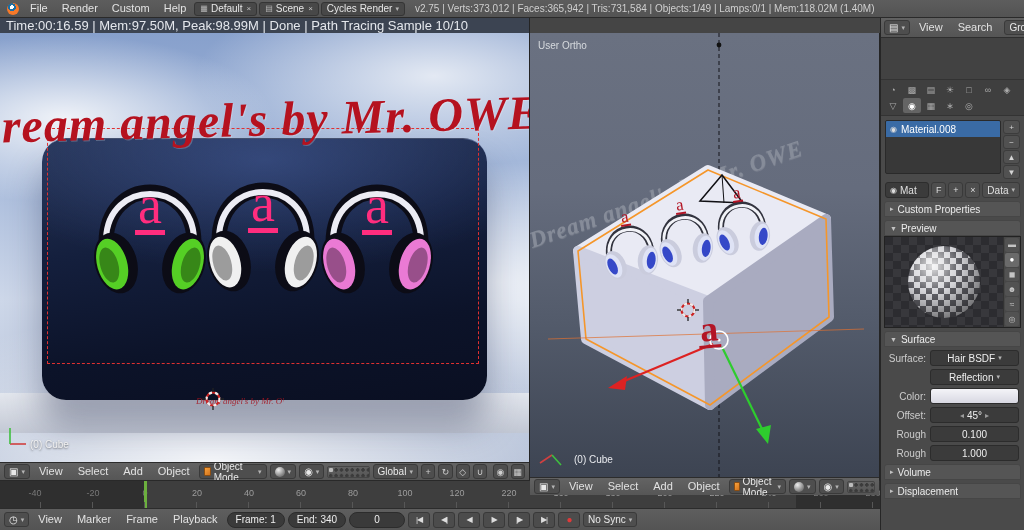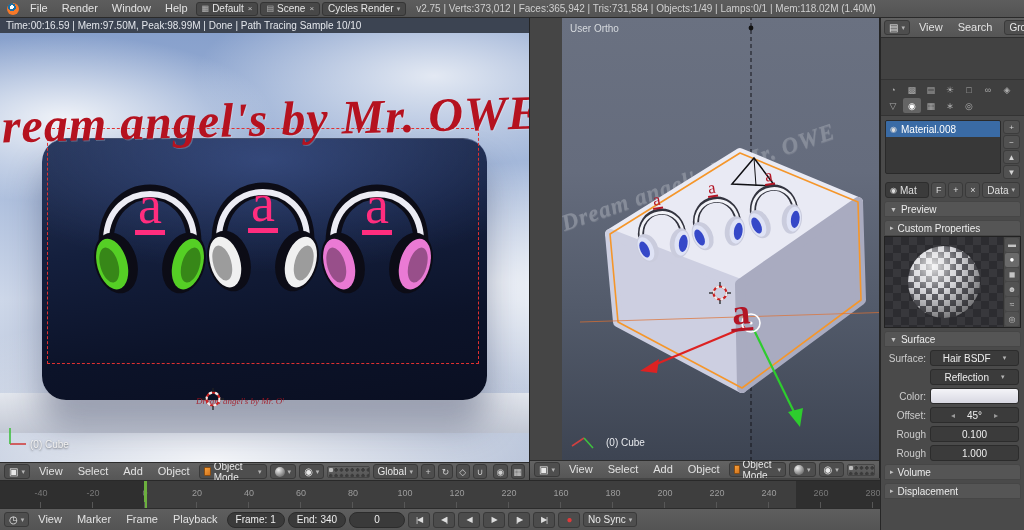--- a/index.html
+++ b/index.html
@@ -21,21 +21,21 @@
   .menu { padding:0 6px; color:#e2e2e2; font-size:11px; line-height:17px; cursor:default; }
   .chip { display:inline-flex; align-items:center; gap:3px; background:#484848;
     border:1px solid #353535; border-radius:3px; height:14px; padding:0 5px; font-size:10px; color:#e6e6e6; }
   .chip .cicon { font-size:8px; color:#b8b8b8; }
   .chip .cx { font-size:8px; color:#c4c4c4; margin-left:1px; }
   .dd { font-size:7px; color:#b5b5b5; }
   .stats { margin-left:8px; font-size:10px; color:#cfcfcf; white-space:nowrap; overflow:hidden; }
 
   
   .vp-left { position:absolute; left:0; top:18px; width:530px; height:462px; border-right:1px solid #242424; }
-  .render-info { height:15px; background:#3c4452; color:#e4e7ec; font-size:10px;
+  .render-info { height:15px; background:#3c4452; color:#e4e7ec; font-size:13px;
     display:flex; align-items:center; padding:0 6px; white-space:nowrap; }
   .render-area { position:relative; width:100%; height:429px; overflow:hidden;
     background:
       radial-gradient(ellipse 300px 120px at 12% 20%, rgba(255,255,255,.85), rgba(255,255,255,0) 70%),
       radial-gradient(ellipse 340px 130px at 82% 10%, rgba(255,255,255,.75), rgba(255,255,255,0) 70%),
       radial-gradient(ellipse 420px 170px at 94% 58%, rgba(255,255,255,.65), rgba(255,255,255,0) 70%),
       radial-gradient(ellipse 520px 220px at 40% 100%, rgba(255,255,255,.85), rgba(255,255,255,0) 70%),
       linear-gradient(180deg,#87a0cc 0%, #a4b8da 30%, #cdd7e9 62%, #b3bfd6 100%);
   }
   .table-strip { position:absolute; left:0; top:360px; width:530px; height:40px;
@@ -79,21 +79,21 @@
     border:1px solid #8c4e12; border-radius:1px; }
   .ball-ico { width:10px; height:10px; border-radius:50%;
     background:radial-gradient(circle at 35% 30%, #efefef, #8a8a8a 60%, #4f4f4f); }
   .layers { position:relative; width:54px; height:12px;
     background:radial-gradient(circle at 2.6px 2.8px, #3b3b3b 1.6px, rgba(0,0,0,0) 1.8px);
     background-size:5.4px 5.8px; border:1px solid #454545; border-radius:2px; }
   .ldot { position:absolute; left:1px; top:1px; width:4px; height:4px; background:#bdbdbd; border-radius:1px; }
   .spacer { flex:1; }
 
   
-  .vp-right { position:absolute; left:530px; top:16px; width:350px; height:462px; border-right:1px solid #242424;padding-left:32px; }
+  .vp-right { position:absolute; left:530px; top:33px; width:350px; height:462px; border-right:1px solid #242424; }
   .view3d { position:relative; width:100%; height:444px; overflow:hidden;
     background:linear-gradient(180deg,#6a7181 0%, #656c7d 35%, #535b6b 65%, #3d4452 100%); }
   .view-label { position:absolute; left:8px; top:7px; font-size:10px; color:#d6dade; }
   .scene3d { position:absolute; left:0; top:0; width:350px; height:444px; }
   .text3d { position:absolute; left:-4px; top:196px; width:360px; white-space:nowrap;
     font-family:"Liberation Serif", serif; font-style:italic; font-weight:bold; font-size:23px;
     letter-spacing:1px; color:#868c99; text-shadow:0 1px 1px rgba(255,255,255,.18);
     transform:rotate(-19deg); transform-origin:0 0; }
   .hp-mini { position:absolute; width:58px; height:72px; transform:rotate(-9deg); }
   .hp-mini svg { width:100%; height:100%; }
@@ -149,21 +149,21 @@
       repeating-conic-gradient(#d4d4d8 0% 25%, #5e5e64 25% 50%);
     background-size:100% 100%, 12px 12px; }
   .preview-types { width:17px; background:#474747; border-left:1px solid #333;
     display:flex; flex-direction:column; gap:1px; padding:1px; }
   .ptype { height:14px; background:#525252; border-radius:2px; display:flex; align-items:center;
     justify-content:center; font-size:8px; color:#c4c4c4; }
   .ptype.active { background:#6a6a6a; color:#fff; }
   .prow { display:flex; align-items:center; gap:4px; margin:3px 5px; }
   .plabel { width:40px; text-align:right; font-size:10px; color:#cccccc; white-space:nowrap; }
   .pfield { flex:1; height:16px; background:#3b3b3b; border:1px solid #2c2c2c; border-radius:3px;
-    display:flex; align-items:center; justify-content:center; gap:12px; font-size:10px; color:#eee; }
+    display:flex; align-items:center; justify-content:center; gap:3px; font-size:10px; color:#eee; }
   .pfield.swatch { background:linear-gradient(#f4f4f8,#d8d8e2); }
   .pfield .arr { font-size:8px; color:#9b9b9b; }
 
   
   .timeline { position:absolute; left:0; top:480px; width:880px; height:50px; }
   .tl-ruler { position:relative; height:28px; background:#3e3e3e; border-top:1px solid #292929; overflow:hidden; }
   .tl-ruler::after { content:""; position:absolute; left:40px; right:0; bottom:0; height:6px;
     background:repeating-linear-gradient(90deg,#575757 0 1px, rgba(0,0,0,0) 1px 52px); }
   .tick { position:absolute; top:7px; transform:translateX(-50%); font-size:9px; color:#9d9d9d; }
   .tl-dark { position:absolute; top:0; height:100%; background:rgba(0,0,0,.24); }
@@ -179,21 +179,21 @@
 </style>
 </head>
 <body>
 
 <div class="app">
 
   <div class="topbar">
     <span class="blogo"></span>
     <span class="menu">File</span>
     <span class="menu">Render</span>
-    <span class="menu">Window</span>
+    <span class="menu">Custom</span>
     <span class="menu">Help</span>
     <span class="chip">
       <span class="cicon">▦</span>
       <span>Default</span>
       <span class="cx">×</span>
     </span>
     <span class="chip">
       <span class="cicon">▤</span>
       <span>Scene</span>
       <span class="cx">×</span>
@@ -505,27 +505,27 @@
       <span class="dbtn">F</span>
       <span class="dbtn">+</span>
       <span class="dbtn">×</span>
       <span class="data-chip">
         <span>Data</span>
         <span class="dd">▾</span>
       </span>
     </div>
 
     <div class="phead">
+      <span class="tri">▸</span>
+      <span>Custom Properties</span>
+    </div>
+
+    <div class="phead">
       <span class="tri">▼</span>
       <span>Preview</span>
-    </div>
-
-    <div class="phead">
-      <span class="tri">▸</span>
-      <span>Custom Properties</span>
     </div>
     <div class="preview-body">
       <div class="preview-canvas">
         <div class="preview-sphere"></div>
       </div>
       <div class="preview-types">
         <span class="ptype">▬</span>
         <span class="ptype active">●</span>
         <span class="ptype">◼</span>
         <span class="ptype">☻</span>
@@ -582,21 +582,21 @@
       <span>Volume</span>
     </div>
     <div class="phead">
       <span class="tri">▸</span>
       <span>Displacement</span>
     </div>
   </div>
 
   <div class="timeline">
     <div class="tl-ruler">
-      <span class="tick" style="left:41px">-40</span>
+      <span class="tick" style="left:35px">-40</span>
       <span class="tick" style="left:93px">-20</span>
       <span class="tick" style="left:145px">0</span>
       <span class="tick" style="left:197px">20</span>
       <span class="tick" style="left:249px">40</span>
       <span class="tick" style="left:301px">60</span>
       <span class="tick" style="left:353px">80</span>
       <span class="tick" style="left:405px">100</span>
       <span class="tick" style="left:457px">120</span>
       <span class="tick" style="left:509px">220</span>
       <span class="tick" style="left:561px">160</span>

